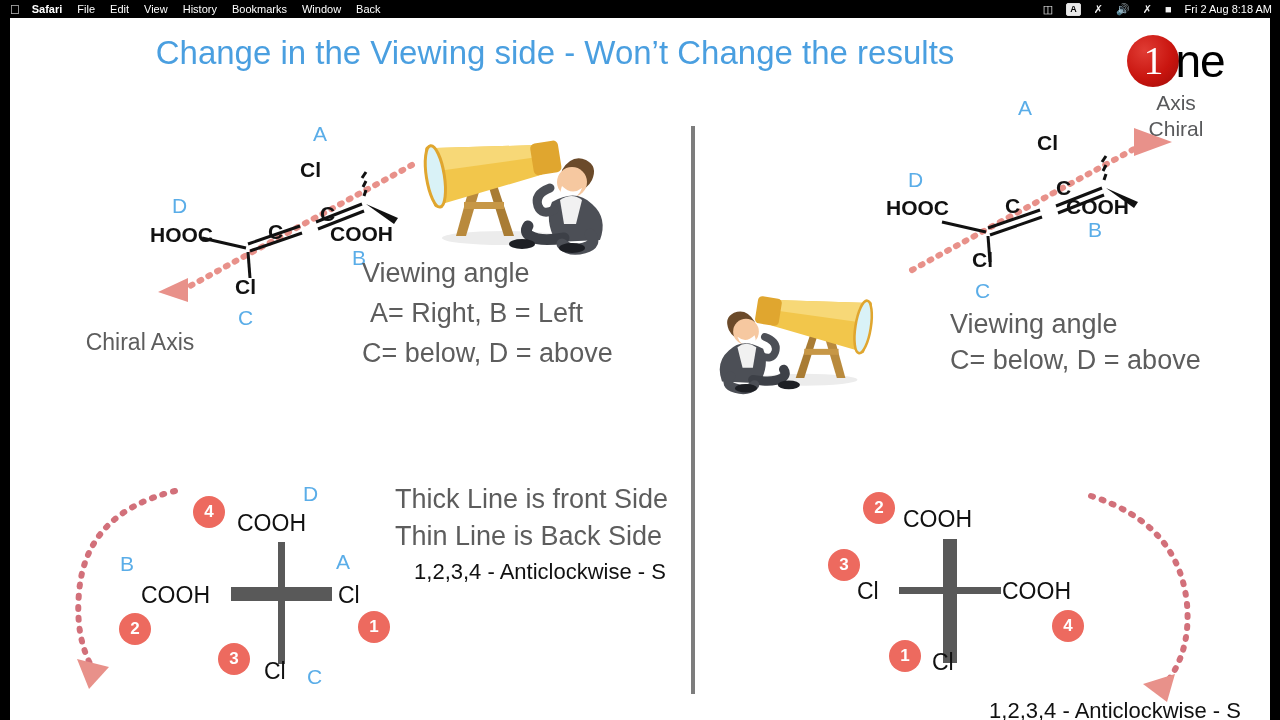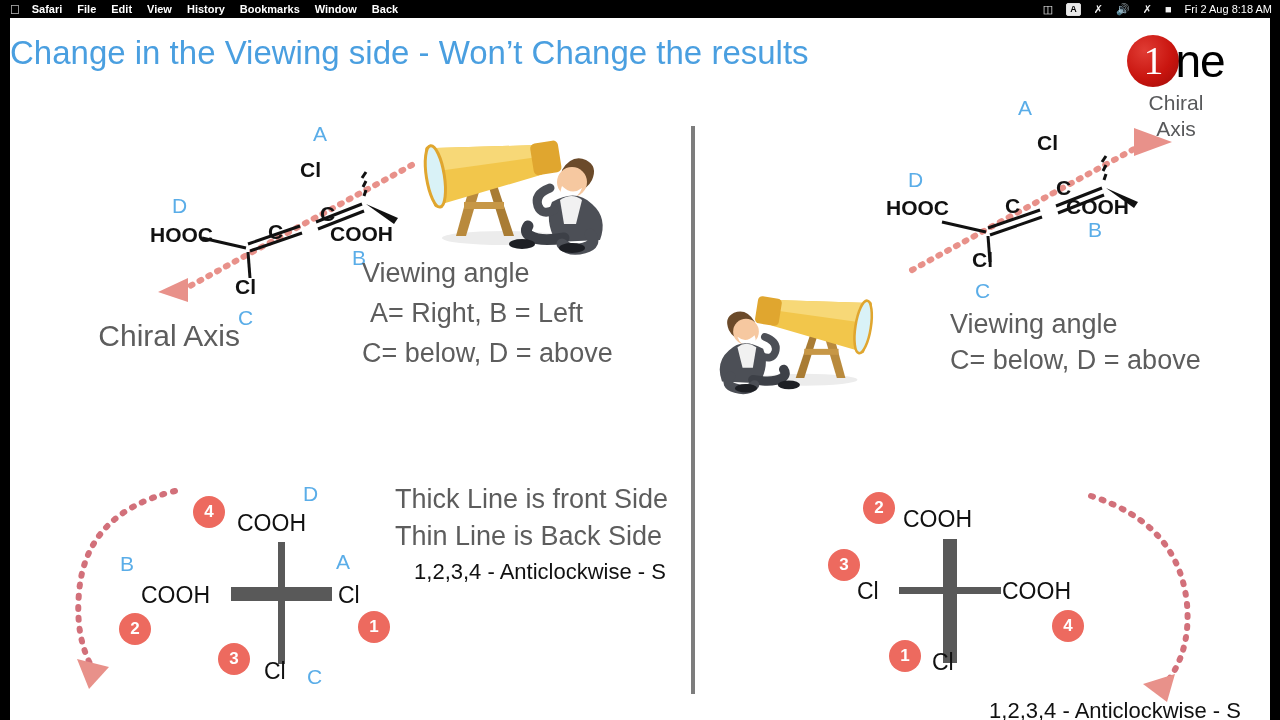--- a/index.html
+++ b/index.html
@@ -3,33 +3,33 @@
 <meta charset="utf-8">
 <style>
   html,body{margin:0;padding:0;background:#000;}
   body{width:1280px;height:720px;overflow:hidden;font-family:"Liberation Sans",sans-serif;}
   #screen{position:relative;width:1280px;height:720px;background:#000;}
 
   
   #menubar{position:absolute;left:0;top:0;width:1280px;height:18px;background:#000;
            display:flex;align-items:center;color:#fff;font-size:11px;}
   .mb-apple{margin-left:10px;margin-right:12px;font-size:13px;line-height:1;}
-  .mb-item{margin-right:15px;white-space:nowrap;font-weight:bold;}
+  .mb-item{margin-right:15px;white-space:nowrap;}
   .mb-item.bold{font-weight:bold;}
   .mb-right{position:absolute;right:8px;top:0;height:18px;display:flex;align-items:center;gap:13px;}
   .mb-ic{font-size:11px;line-height:1;opacity:.95;}
   .mb-box{border:1px solid #ddd;border-radius:2px;padding:0 3px;font-size:9px;line-height:11px;
           background:#e8e8e8;color:#000;font-weight:bold;}
   .mb-clock{font-size:11px;white-space:nowrap;}
 
   
   #slide{position:absolute;left:10px;top:18px;width:1260px;height:702px;background:#fff;overflow:hidden;}
 
   
-  #title{position:absolute;left:0;top:16px;width:1090px;text-align:left;
+  #title{position:absolute;left:0;top:16px;width:1090px;text-align:center;
          color:#4a9fe0;font-size:33px;white-space:nowrap;}
 
   
   #logo{position:absolute;right:14px;top:14px;width:160px;text-align:center;}
   .logo-row{display:flex;align-items:center;justify-content:center;height:58px;}
   .logo-one{width:52px;height:52px;border-radius:50%;
       background:radial-gradient(circle at 34% 30%, #e03c34 0%, #c9150f 55%, #9e0b08 100%);
       color:#fff;font-size:40px;line-height:52px;text-align:center;font-family:"Liberation Serif",serif;}
   .logo-ne{color:#000000;font-size:46px;line-height:52px;margin-left:-4px;letter-spacing:-1px;}
   .logo-sub{color:#58595b;font-size:21px;line-height:26px;}
@@ -83,22 +83,22 @@
 
   <div id="slide">
 
     <div id="title">Change in the Viewing side - Won’t Change the results</div>
 
     <div id="logo">
       <div class="logo-row">
         <span class="logo-one">1</span>
         <span class="logo-ne">ne</span>
       </div>
+      <div class="logo-sub">Axis</div>
       <div class="logo-sub">Chiral</div>
-      <div class="logo-sub">Axis</div>
     </div>
 
     <div id="divider"></div>
 
     <svg style="left:130px;top:100px;" width="300" height="200" viewBox="0 0 300 200">
 
       <line x1="272" y1="47" x2="50" y2="168" stroke="#e8918a" stroke-width="6" stroke-dasharray="2 8" stroke-linecap="round"></line>
       <polygon points="48,160 18,174 48,184" fill="#e8918a"></polygon>
 
       <line x1="62" y1="120" x2="106" y2="130" stroke="#111" stroke-width="3"></line>
@@ -120,21 +120,21 @@
     <span class="atom" style="left:140px;top:205px;">HOOC</span>
     <span class="atom" style="left:258px;top:202px;">C</span>
     <span class="atom" style="left:310px;top:184px;">C</span>
     <span class="atom" style="left:320px;top:204px;">COOH</span>
     <span class="atom" style="left:290px;top:140px;">Cl</span>
     <span class="atom" style="left:225px;top:257px;">Cl</span>
     <span class="blue" style="left:303px;top:104px;">A</span>
     <span class="blue" style="left:342px;top:228px;">B</span>
     <span class="blue" style="left:228px;top:288px;">C</span>
     <span class="blue" style="left:162px;top:176px;">D</span>
-    <div class="grayline" style="left:30px;top:301px;width:200px;text-align:right;font-size:30px;">Chiral Axis</div>
+    <div class="grayline" style="left:30px;top:311px;width:200px;text-align:center;font-size:23px;">Chiral Axis</div>
 
     <svg style="left:402px;top:92px;" width="180" height="140" viewBox="0 0 180 140">
       <ellipse cx="92" cy="128" rx="62" ry="7" fill="#ececec"></ellipse>
 
       <path d="M60 68 L44 126 L54 126 L70 72 Z" fill="#b98a3d"></path>
       <path d="M74 68 L92 126 L102 126 L84 72 Z" fill="#a97c34"></path>
       <rect x="52" y="92" width="40" height="7" fill="#c79746"></rect>
 
       <g transform="rotate(-9 95 52)">
         <path d="M18 26 L128 40 L128 70 L18 84 Z" fill="#f2c64b"></path>

